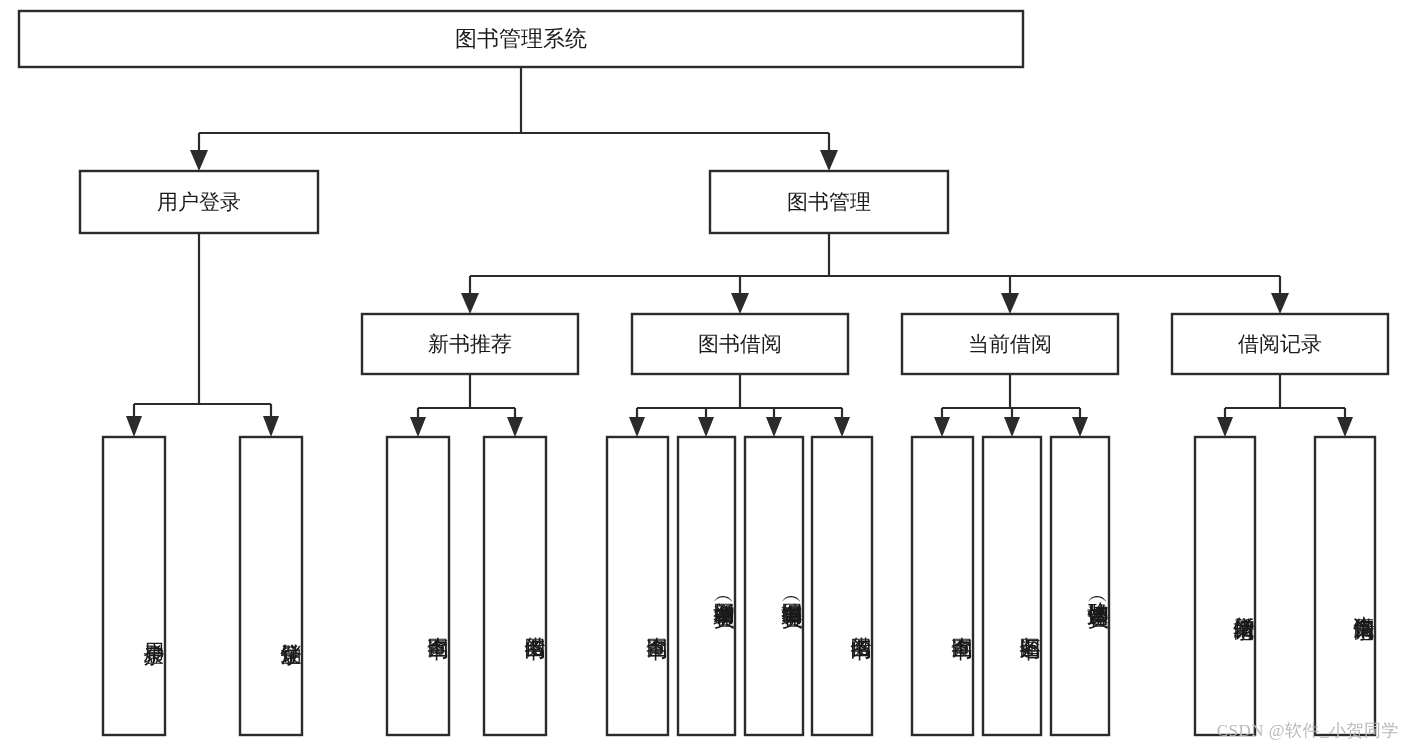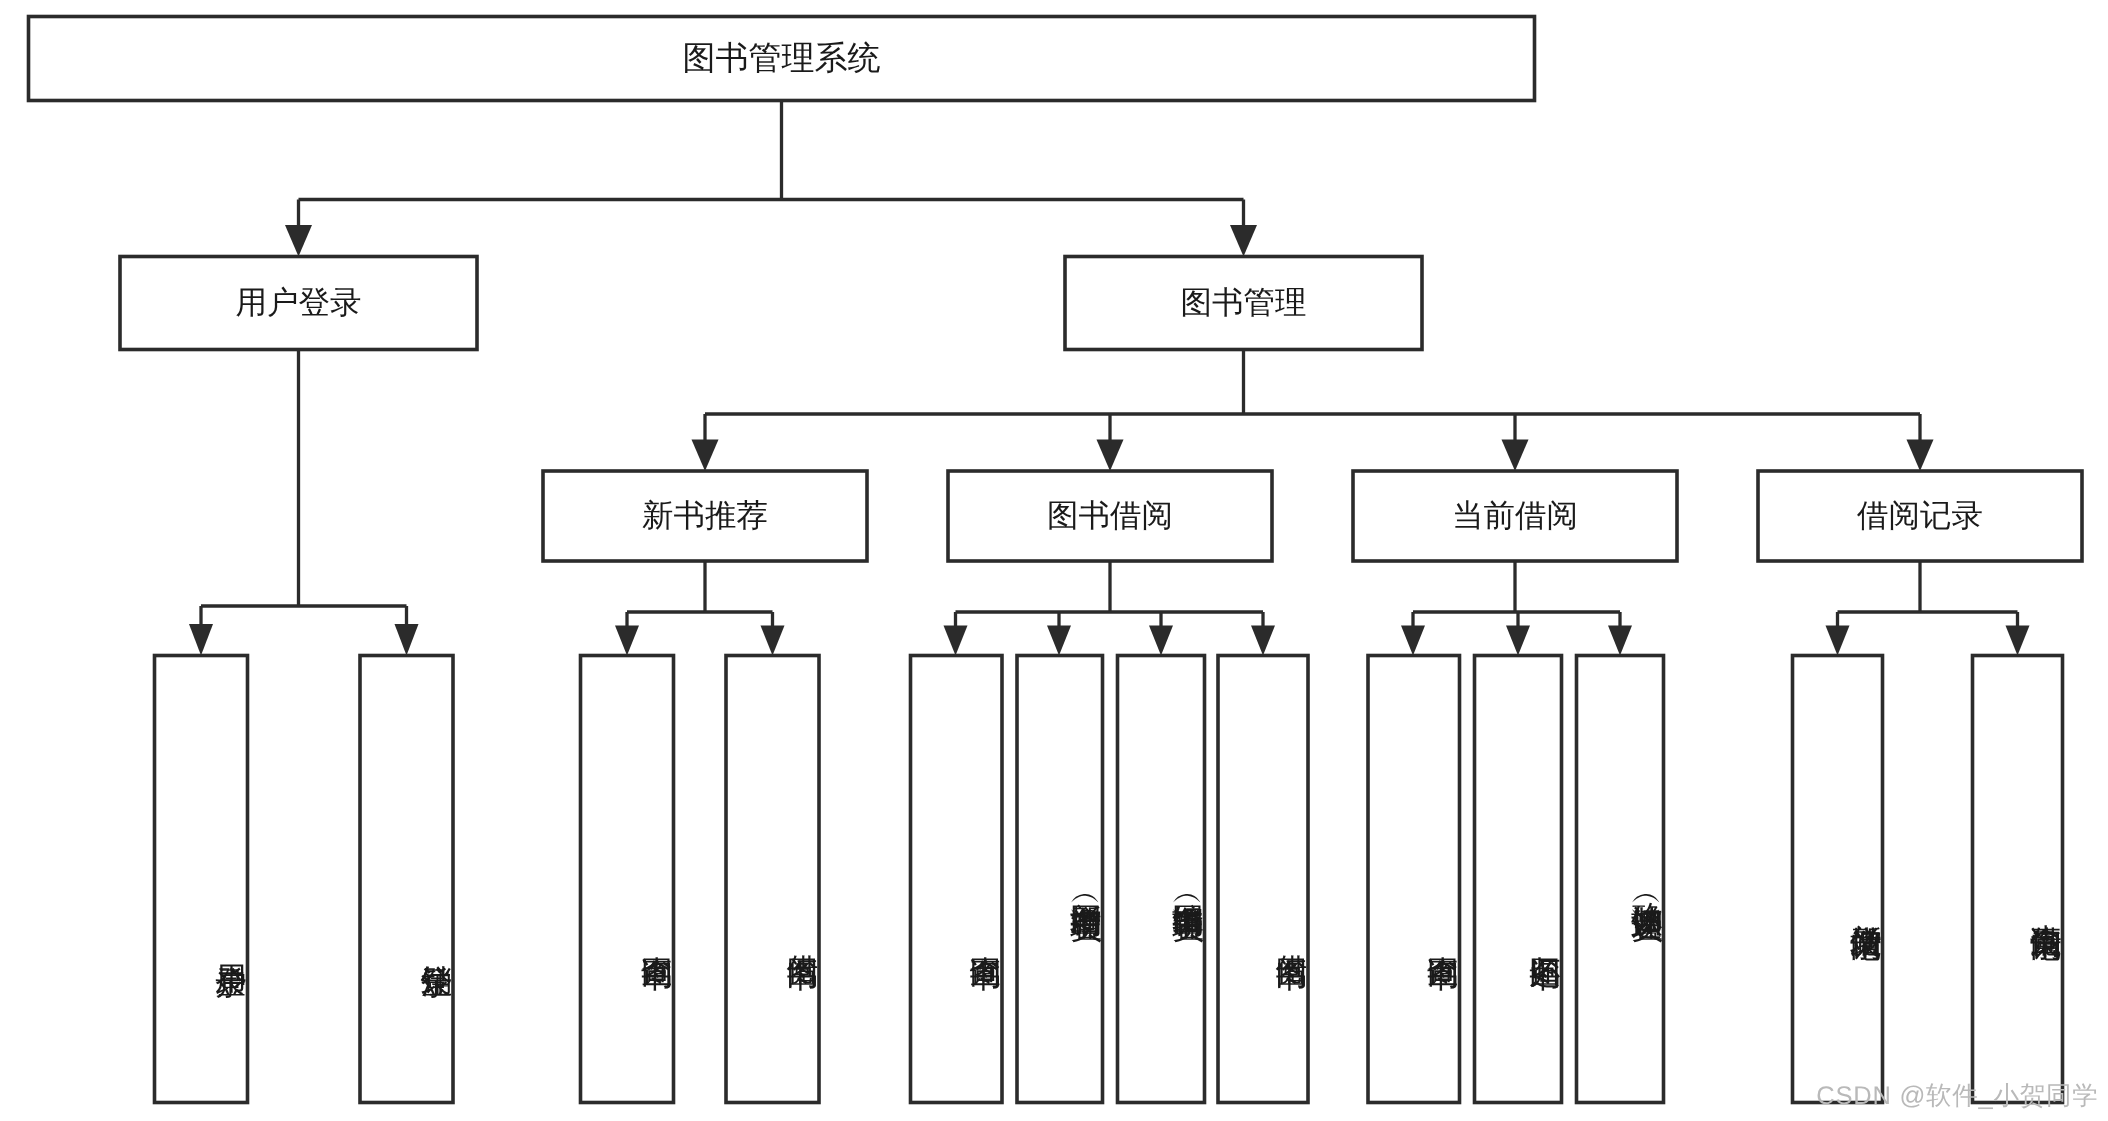--- a/index.html
+++ b/index.html
@@ -63,21 +63,21 @@
     display: flex;
     align-items: flex-start;
     justify-content: center;
     white-space: nowrap;
     pointer-events: none;
   }
   .watermark {
     position: absolute;
     right: 6px;
     bottom: 5px;
-    font-family: Liberation Sans, sans-serif;
+    font-family: Liberation Serif, serif;
     font-size: 17px;
     color: #b9b9b9;
     letter-spacing: 0.5px;
     white-space: nowrap;
     margin-top: 20px;
   }
 </style>
 </head>
 <body>
 

